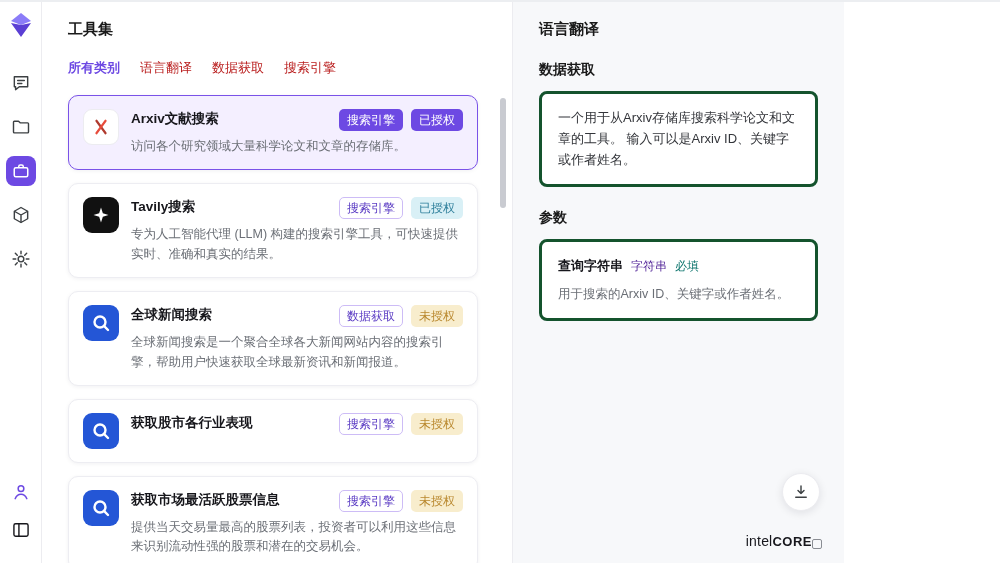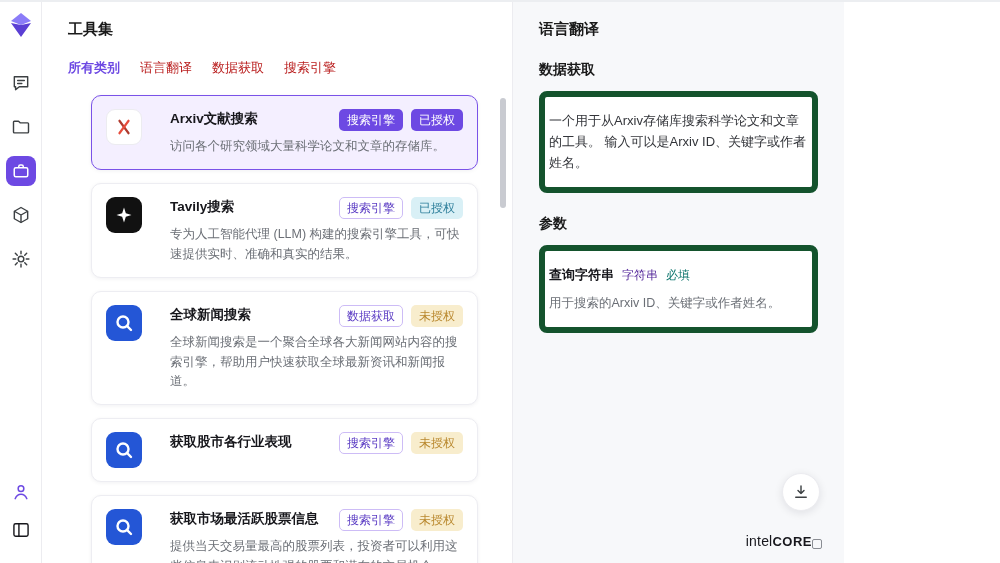--- a/index.html
+++ b/index.html
@@ -35,21 +35,21 @@
   .tabs { display:flex; gap:20px; margin:20px 0 14px; }
   .tab { font-size:13px; color:#b91c1c; cursor:pointer; }
   .tab.active { color:#6d49e3; font-weight:bold; }
 
   .tool-list {
     flex:1; overflow:hidden; padding:4px 34px 0 26px; position:relative;
   }
   .card {
     background:#fff; border:1px solid #ededf2; border-radius:10px;
     box-shadow:0 1px 4px rgba(20,20,43,0.06);
-    padding:13px 14px; margin-bottom:13px; display:flex; gap:28px; cursor:pointer;margin-left:23px;
+    padding:13px 14px; margin-bottom:13px; display:flex; gap:12px; cursor:pointer;
   }
   .card.selected { background:#f4efff; border:1.5px solid #7a52e8; }
   .tool-icon {
     width:36px; height:36px; border-radius:9px; flex-shrink:0;
     display:flex; align-items:center; justify-content:center;
   }
   .tool-icon.arxiv { background:#fff; border:1px solid #ececf0; }
   .tool-icon.tavily { background:#111; }
   .tool-icon.blue { background:#2456d6; }
   .card-body { flex:1; min-width:0; }
@@ -71,22 +71,22 @@
   }
 
   
   .detail-panel {
     flex:1; background:#f7f8fa; padding:18px 26px; border-left:1px solid #ececf0;
     position:relative;
   }
   .detail-title { font-size:15px; font-weight:bold; }
   .section-heading { font-size:14px; font-weight:bold; margin:22px 0 12px; }
   .detail-box {
-    background:#fff; border:6px solid #14532d; border-radius:8px;
-    padding:14px 4px; font-size:13px; color:#33353a; line-height:1.6;
+    background:#fff; border:3px solid #14532d; border-radius:8px;
+    padding:14px 16px; font-size:13px; color:#33353a; line-height:1.6;
   }
   .param-head { display:flex; align-items:baseline; gap:8px; margin-bottom:8px; }
   .param-name { font-size:13px; font-weight:bold; color:#17171c; }
   .param-type { font-size:12px; color:#4c1d95; }
   .param-required { font-size:12px; color:#0f766e; }
   .param-desc { font-size:12.5px; color:#6b6f76; line-height:1.5; }
 
   
   .download-fab {
     position:absolute; right:24px; bottom:52px; width:38px; height:38px;

